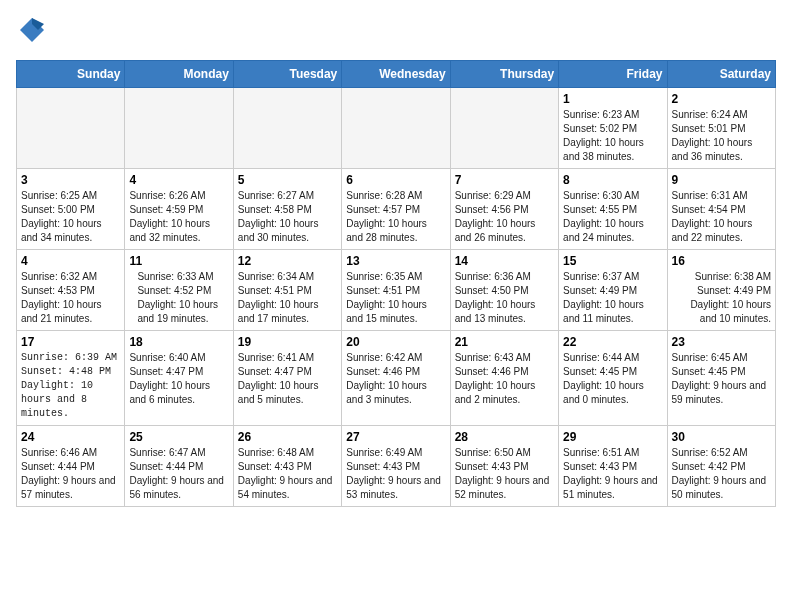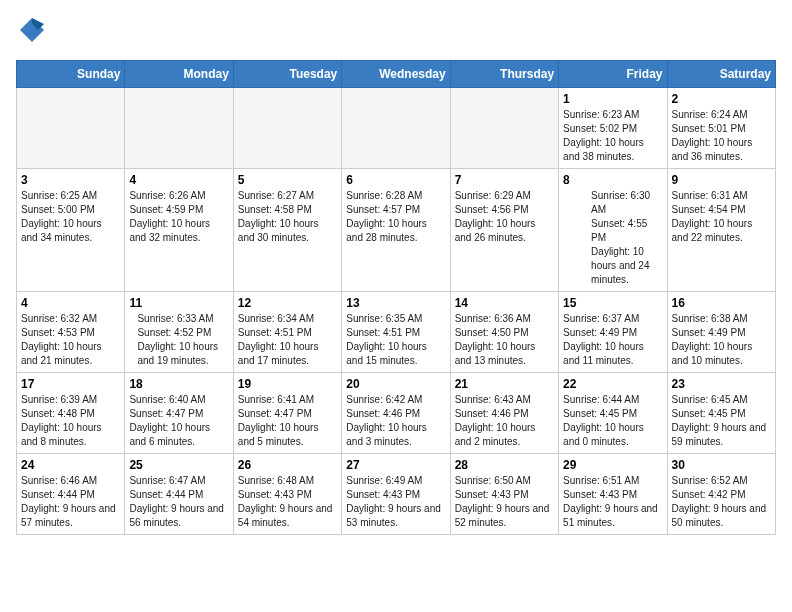--- a/index.html
+++ b/index.html
@@ -160,21 +160,21 @@
 Daylight: 10 hours and 28 minutes.</div>
         </td>
         <td>
           <div class="day-number">7</div>
           <div class="day-info" style="white-space: pre-line;">Sunrise: 6:29 AM
 Sunset: 4:56 PM
 Daylight: 10 hours and 26 minutes.</div>
         </td>
         <td>
           <div class="day-number">8</div>
-          <div class="day-info" style="white-space: pre-line; margin-left: 28px;">Sunrise: 6:30 AM
+          <div class="day-info" style="white-space: pre-line;">Sunrise: 6:30 AM
 Sunset: 4:55 PM
 Daylight: 10 hours and 24 minutes.</div>
         </td>
         <td>
           <div class="day-number">9</div>
           <div class="day-info" style="white-space: pre-line;">Sunrise: 6:31 AM
 Sunset: 4:54 PM
 Daylight: 10 hours and 22 minutes.</div>
         </td>
       </tr>
@@ -210,29 +210,29 @@
 Daylight: 10 hours and 13 minutes.</div>
         </td>
         <td>
           <div class="day-number">15</div>
           <div class="day-info" style="white-space: pre-line;">Sunrise: 6:37 AM
 Sunset: 4:49 PM
 Daylight: 10 hours and 11 minutes.</div>
         </td>
         <td>
           <div class="day-number">16</div>
-          <div class="day-info" style="white-space: pre-line;">Sunrise: 6:38 AM
+          <div class="day-info" style="white-space: pre-line; text-align: right;">Sunrise: 6:38 AM
 Sunset: 4:49 PM
 Daylight: 10 hours and 10 minutes.</div>
         </td>
       </tr>
       <tr>
         <td>
           <div class="day-number">17</div>
-          <div class="day-info" style="white-space: pre-line;">Sunrise: 6:39 AM
+          <div class="day-info" style="white-space: pre-line; font-family: Liberation Mono, monospace;">Sunrise: 6:39 AM
 Sunset: 4:48 PM
 Daylight: 10 hours and 8 minutes.</div>
         </td>
         <td>
           <div class="day-number">18</div>
           <div class="day-info" style="white-space: pre-line;">Sunrise: 6:40 AM
 Sunset: 4:47 PM
 Daylight: 10 hours and 6 minutes.</div>
         </td>
         <td>

